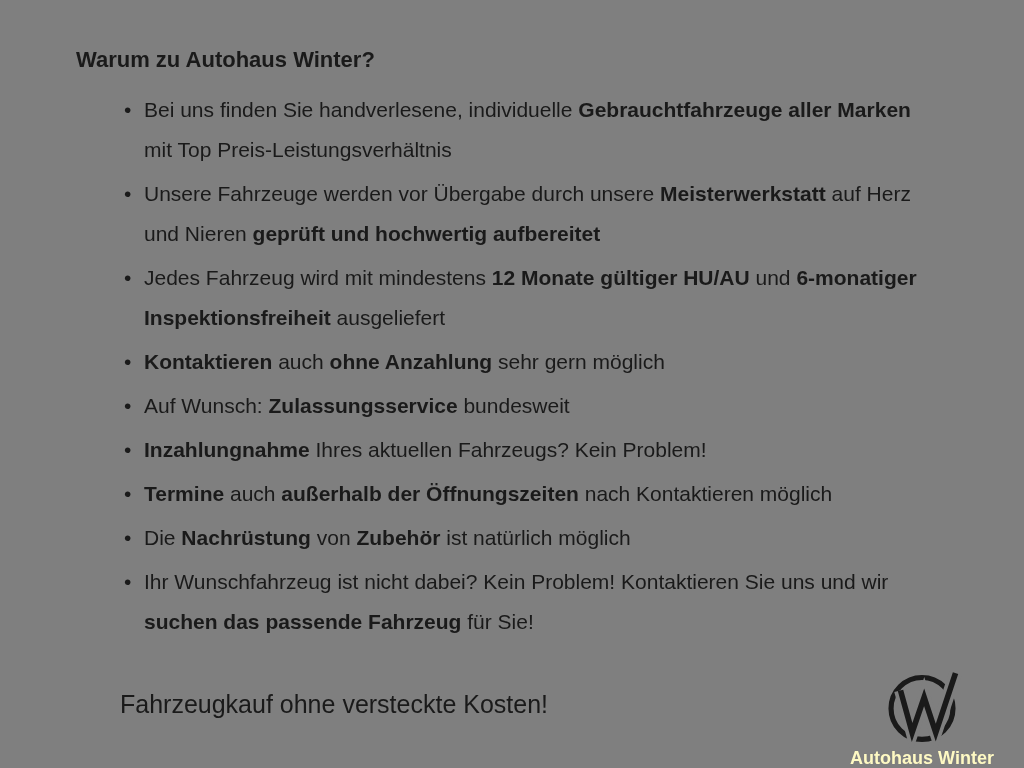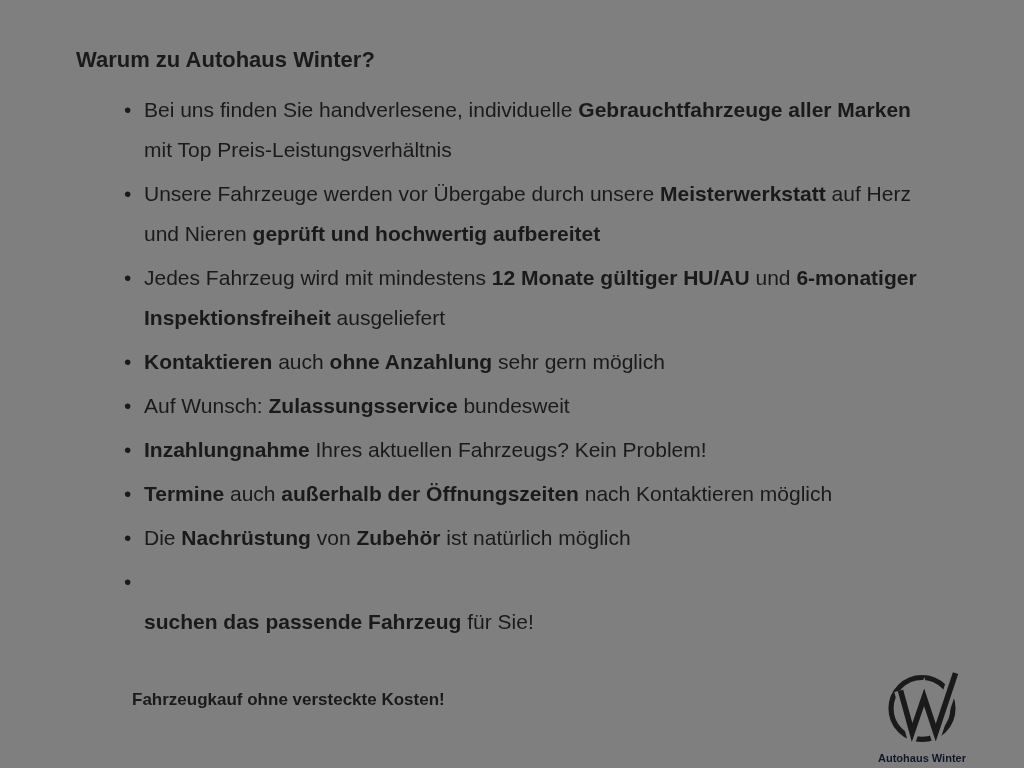--- a/index.html
+++ b/index.html
@@ -41,42 +41,42 @@
     margin: 0 0 4px 0;
   }
   ul.benefits li::before {
     content: "\2022";
     position: absolute;
     left: 0;
     top: 0;
   }
   .b { font-weight: bold; }
   .closing {
-    font-size: 17px;
-    font-weight: bold;
-    margin: 48px 0 0 56px;
+    font-size: 25px;
+    font-weight: normal;
+    margin: 48px 0 0 44px;
   }
   .logo {
     position: absolute;
     right: 22px;
     bottom: -8px;
     width: 160px;
     text-align: center;
   }
   .logo-mark {
     width: 86px;
     height: 86px;
     display: block;
     margin: 0 auto 2px auto;
   }
   .logo-name {
-    font-size: 11px;
+    font-size: 18px;
     font-weight: bold;
     line-height: 16px;
-    color: #0f172a;
+    color: #fef9c3;
   }
   .logo-tagline {
     font-size: 8px;
     line-height: 10px;
     color: #2a2a2a;
     letter-spacing: 1px;
   }
 </style>
 </head>
 <body>
@@ -85,21 +85,21 @@
   <h1 class="title">Warum zu Autohaus Winter?</h1>
   <ul class="benefits">
       <li><span>Bei uns finden Sie handverlesene, individuelle </span><span class="b">Gebrauchtfahrzeuge aller Marken</span><br><span>mit Top Preis-Leistungsverhältnis</span></li>
       <li><span>Unsere Fahrzeuge werden vor Übergabe durch unsere </span><span class="b">Meisterwerkstatt</span><span> auf Herz</span><br><span>und Nieren </span><span class="b">geprüft und hochwertig aufbereitet</span></li>
       <li><span>Jedes Fahrzeug wird mit mindestens </span><span class="b">12 Monate gültiger HU/AU</span><span> und </span><span class="b">6-monatiger</span><br><span class="b">Inspektionsfreiheit</span><span> ausgeliefert</span></li>
       <li><span class="b">Kontaktieren</span><span> auch </span><span class="b">ohne Anzahlung</span><span> sehr gern möglich</span></li>
       <li><span>Auf Wunsch: </span><span class="b">Zulassungsservice</span><span> bundesweit</span></li>
       <li><span class="b">Inzahlungnahme</span><span> Ihres aktuellen Fahrzeugs? Kein Problem!</span></li>
       <li><span class="b">Termine</span><span> auch </span><span class="b">außerhalb der Öffnungszeiten</span><span> nach Kontaktieren möglich</span></li>
       <li><span>Die </span><span class="b">Nachrüstung</span><span> von </span><span class="b">Zubehör</span><span> ist natürlich möglich</span></li>
-      <li><br><span class="b">suchen das passende Fahrzeug</span><span> für Sie!</span></li>
+      <li><span>Ihr Wunschfahrzeug ist nicht dabei? Kein Problem! Kontaktieren Sie uns und wir</span><br><span class="b">suchen das passende Fahrzeug</span><span> für Sie!</span></li>
     </ul>
   <p class="closing">Fahrzeugkauf ohne versteckte Kosten!</p>
 </div>
 
 <div class="logo">
   <svg class="logo-mark" viewBox="0 0 100 100" aria-hidden="true">
     <circle cx="50" cy="54" r="36" fill="none" stroke="#1a1a1a" stroke-width="6"></circle>
     <path d="M25 33 L38.5 82 L52.5 41 L66 82 L89 13" fill="none" stroke="#7f7f7f" stroke-width="15" stroke-linejoin="miter"></path>
     <path d="M25 33 L38.5 82 L52.5 41 L66 82 L89 13" fill="none" stroke="#1a1a1a" stroke-width="6.5" stroke-linejoin="miter"></path>
   </svg>

